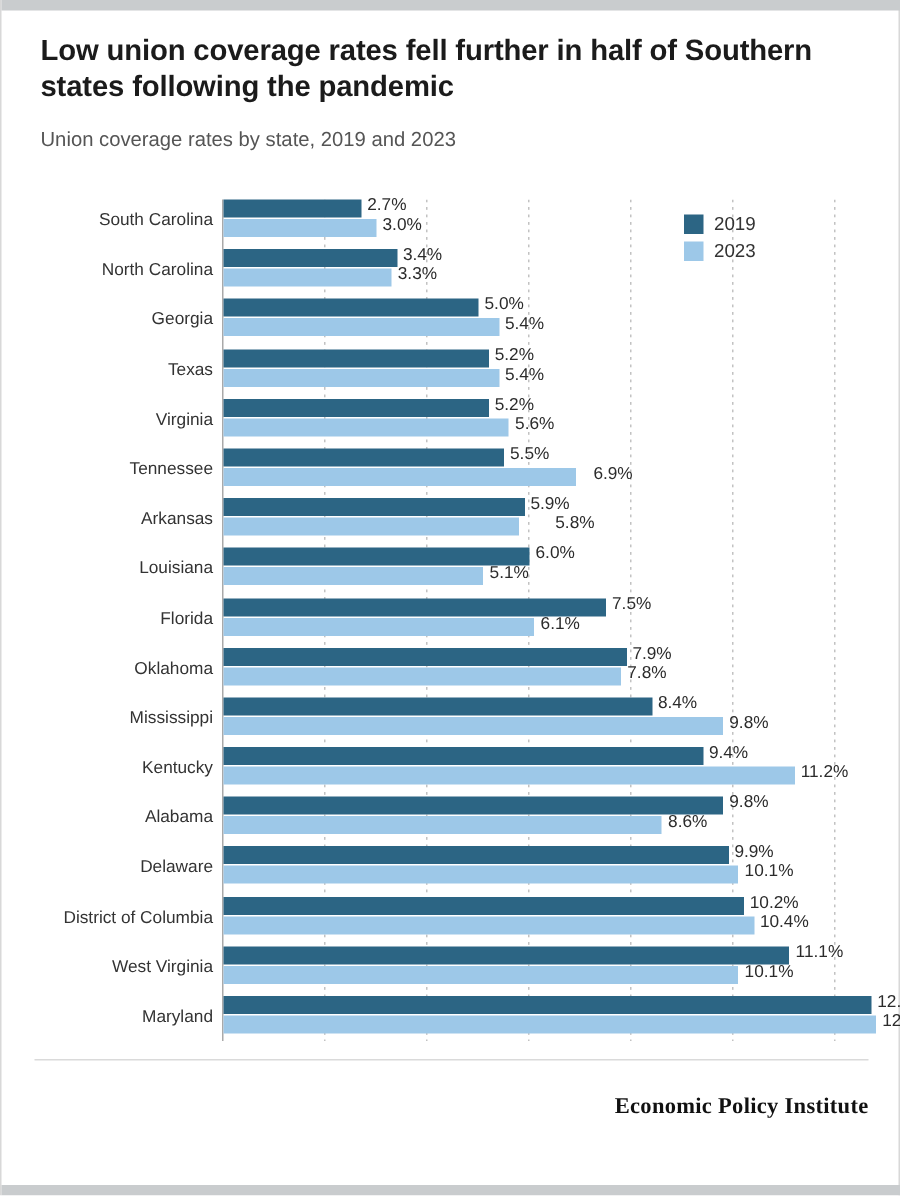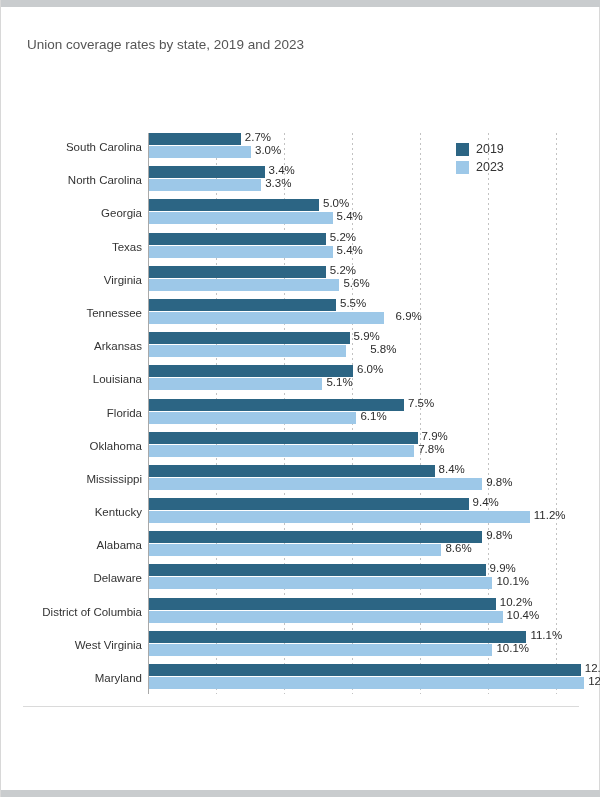--- a/index.html
+++ b/index.html
@@ -187,20 +187,21 @@
   }
 </style>
 </head>
 <body>
 
 <div class="figure-card">
 
   <div class="top-rule"></div>
 
   <div class="header">
+    <h1 class="chart-title">Low union coverage rates fell further in half of Southern states following the pandemic</h1>
     <p class="chart-subtitle">Union coverage rates by state, 2019 and 2023</p>
   </div>
 
   <div class="plot">
     <div class="gridlines" id="gridlines">
         <div class="gridline" style="left: 215px;"></div>
         <div class="gridline" style="left: 283px;"></div>
         <div class="gridline" style="left: 351px;"></div>
         <div class="gridline" style="left: 419px;"></div>
         <div class="gridline" style="left: 487px;"></div>
@@ -439,16 +440,17 @@
       <div class="legend-item">
         <span class="legend-swatch s2023"></span>
         <span class="legend-label">2023</span>
       </div>
     </div>
   </div>
 
   <div class="sep-rule"></div>
 
   <div class="footer">
+    <div class="brand">Economic Policy Institute</div>
   </div>
 
   <div class="bottom-rule"></div>
 </div>
 
 </body></html>

